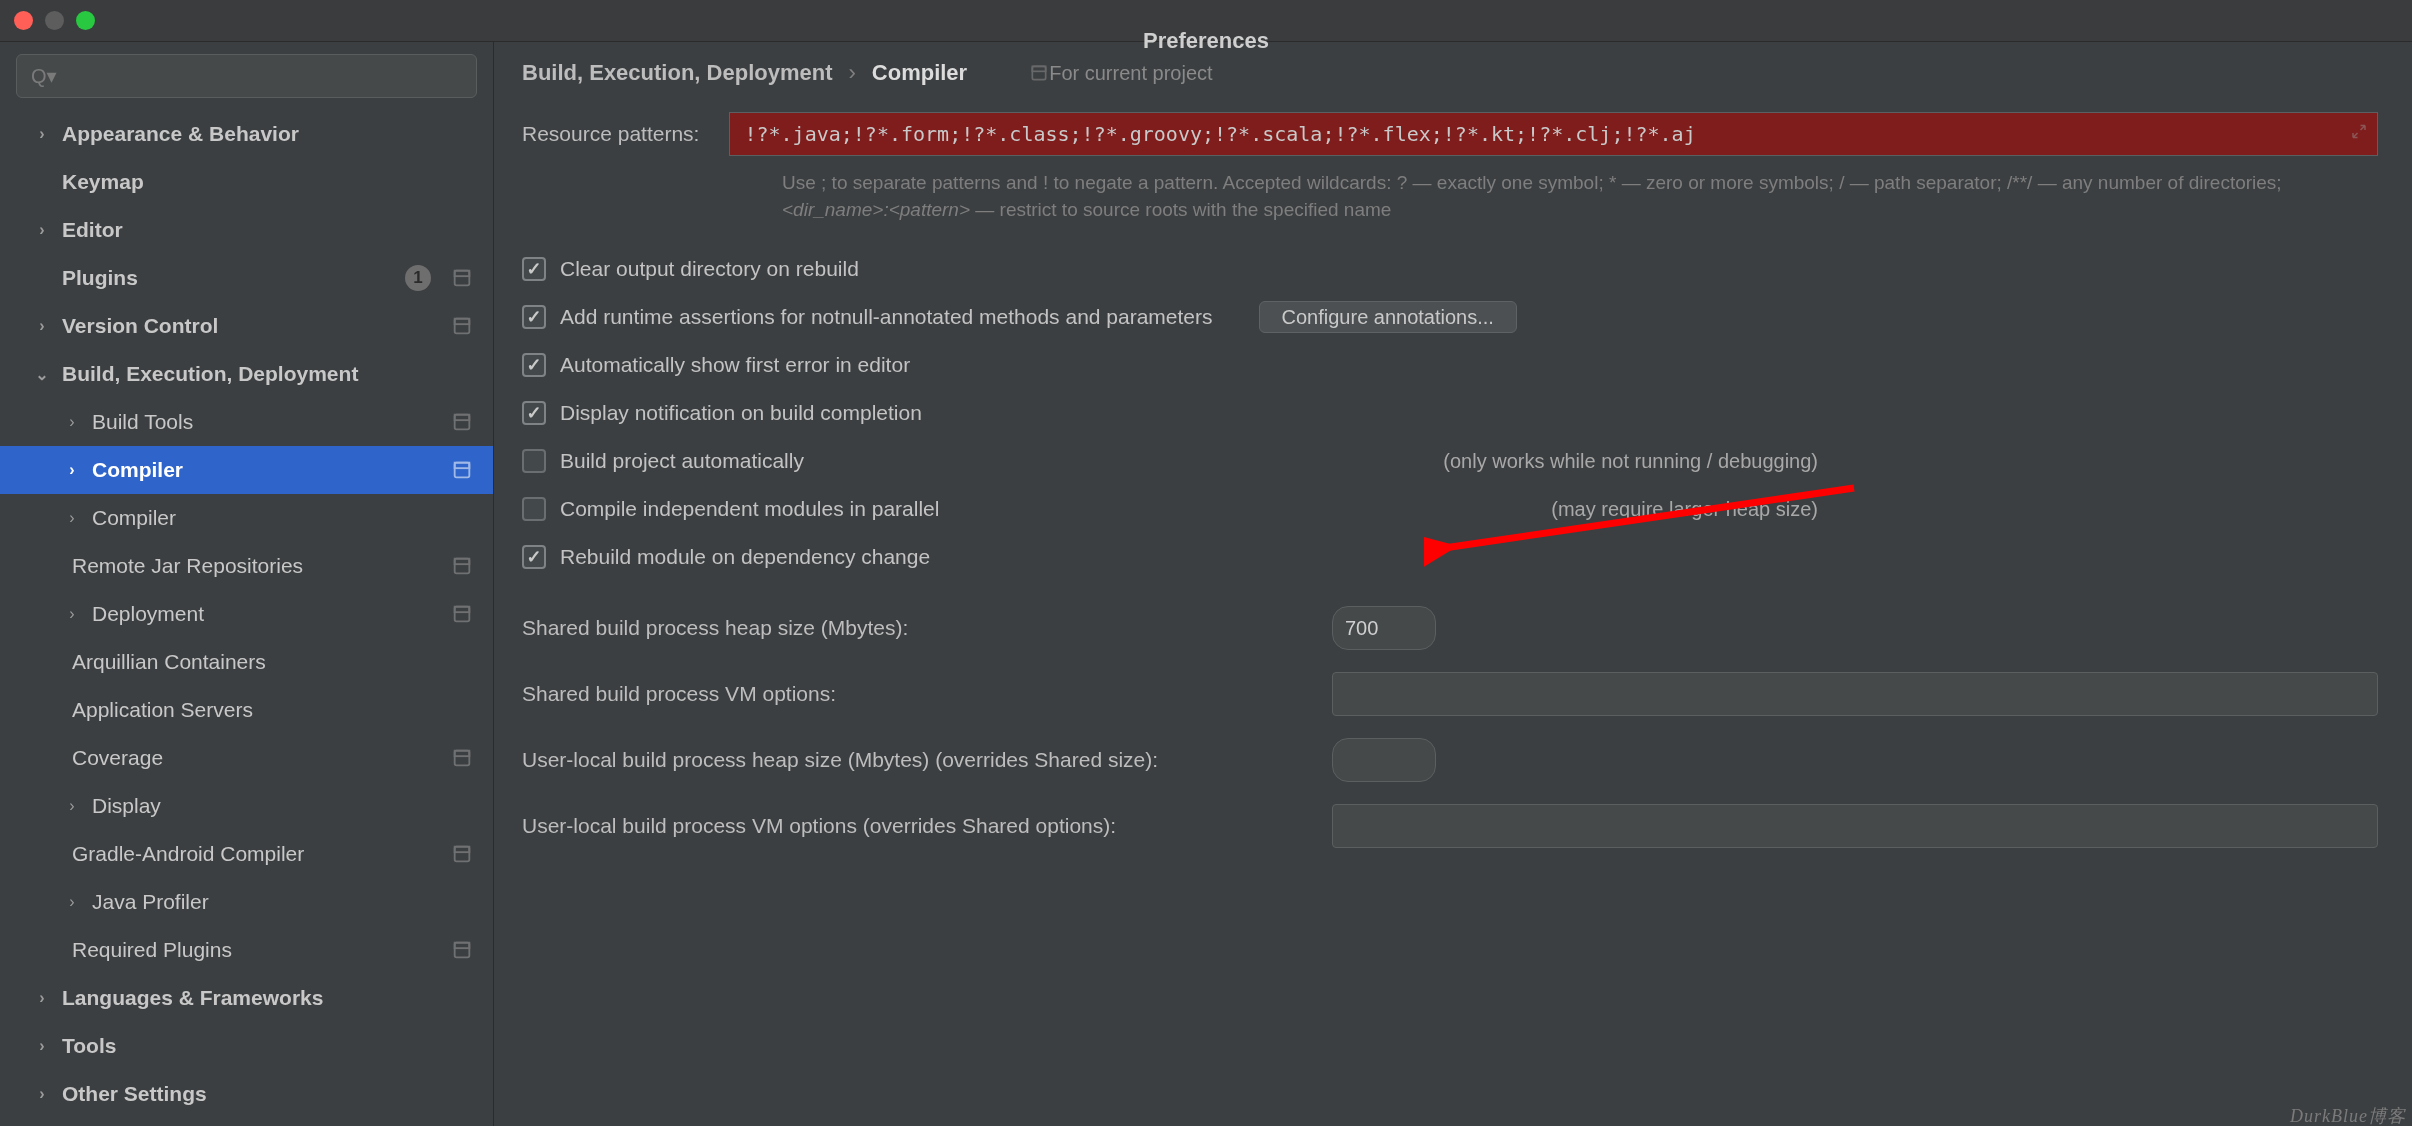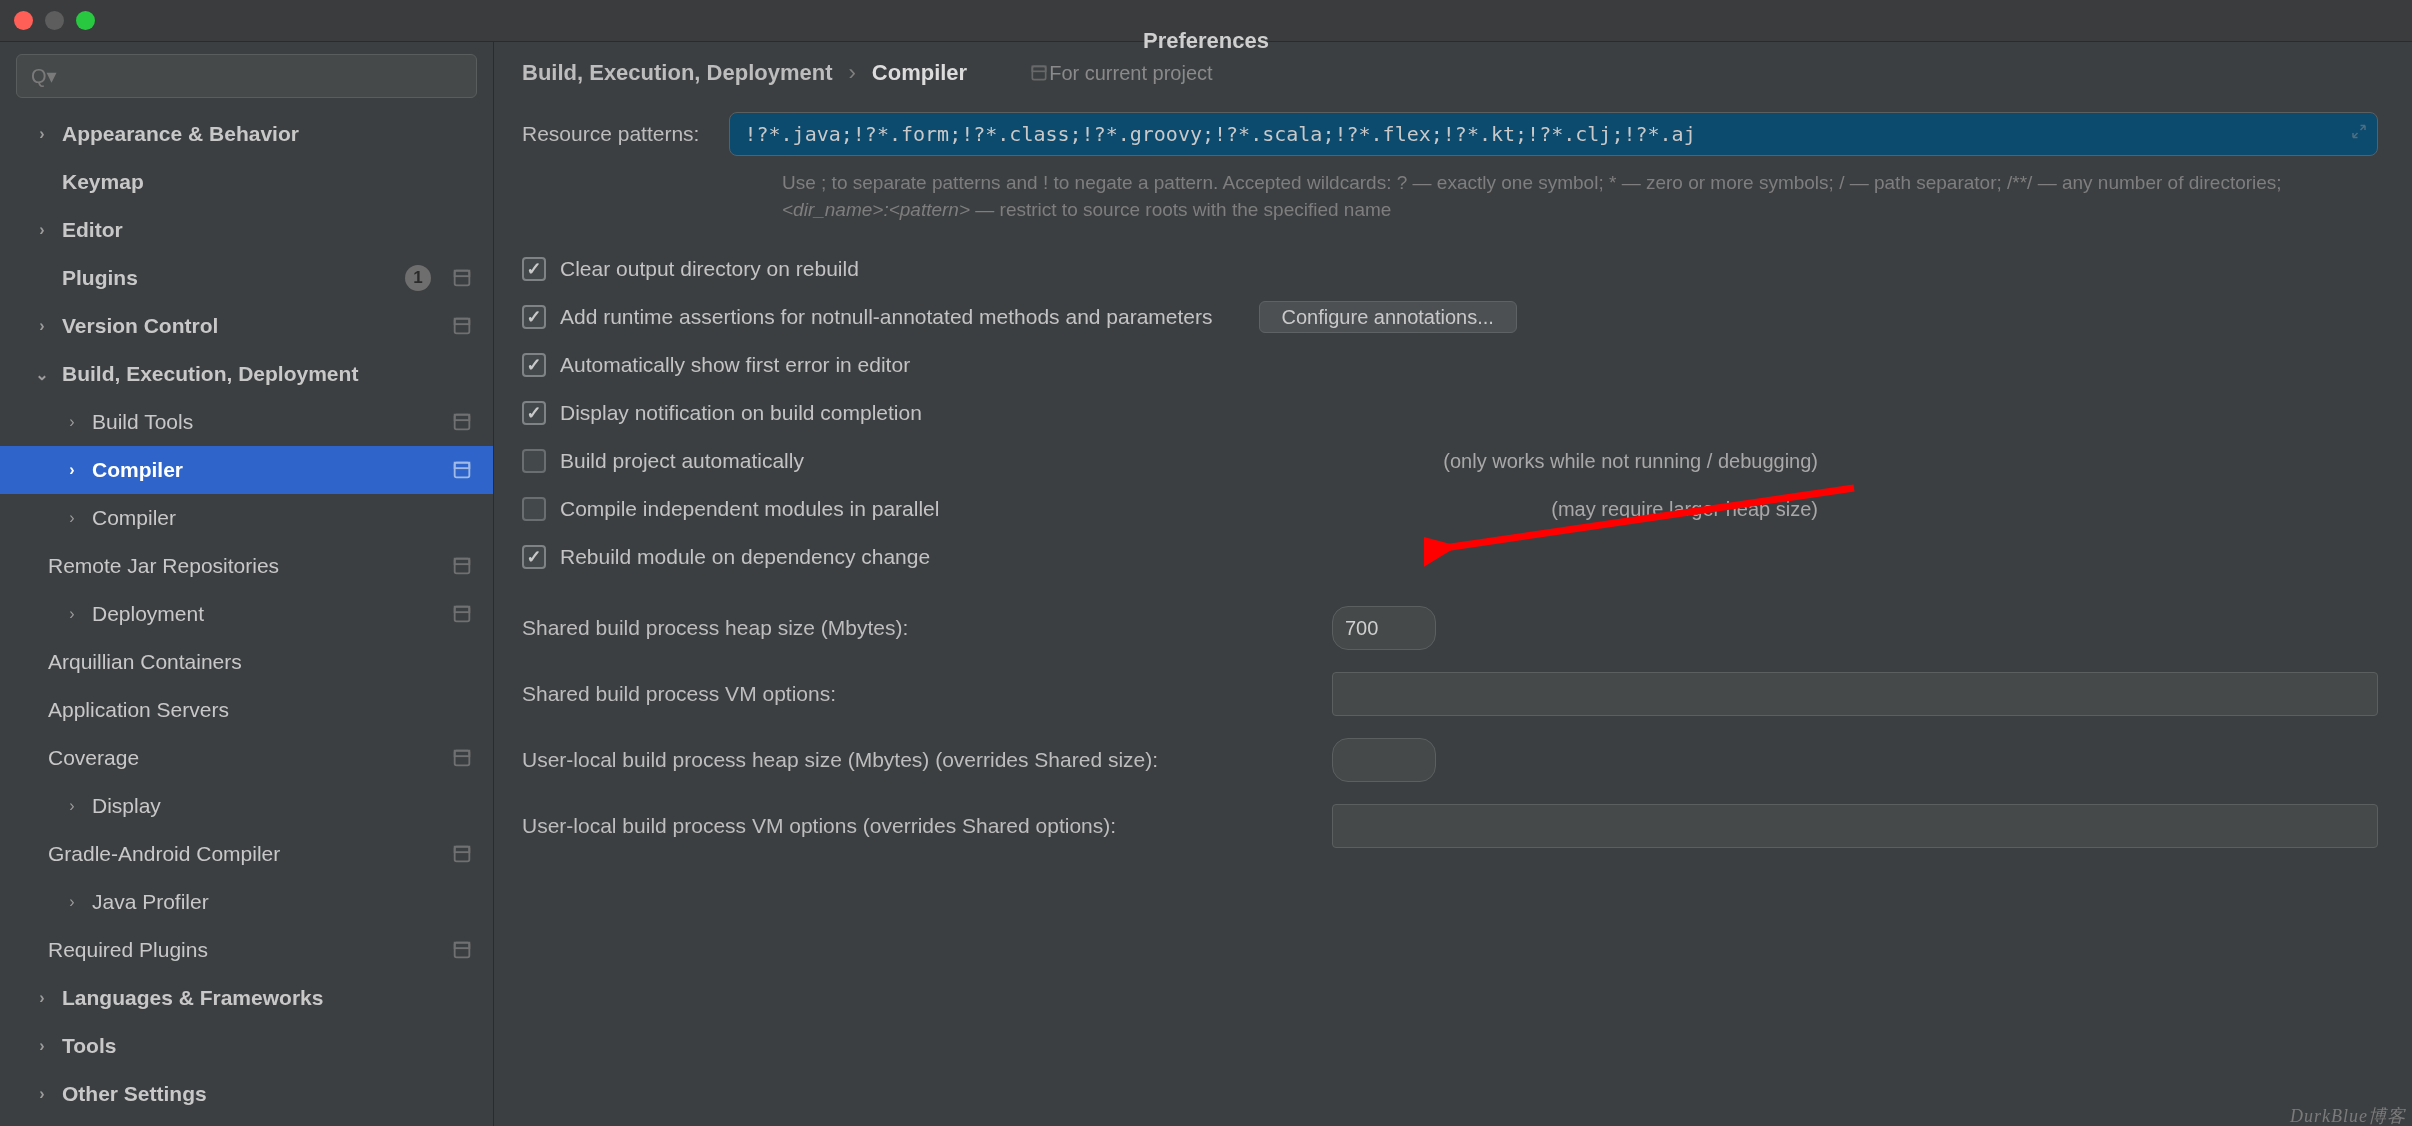--- a/index.html
+++ b/index.html
@@ -10,36 +10,36 @@
 .tl { width:19px; height:19px; border-radius:50%; }
 .tl.close{background:#ff5f57;} .tl.min{background:#5d5d5d;} .tl.max{background:#28c840;}
 .title { position:absolute; left:50%; transform:translateX(-50%); color:#cfcfcf; font-weight:600; font-size:22px;margin-top:40px; }
 .container { display:flex; height:calc(100% - 42px); }
 .sidebar { width:494px; background:#3c3f41; border-right:1px solid #2b2b2b; padding-top:12px; }
 .search-wrap { padding:0 16px 12px 16px; }
 .search { width:100%; height:44px; background:#45494a; border:1px solid #5a5d5e; border-radius:6px; color:#808080; font-size:20px; padding:0 14px; }
 .tree { overflow:auto; height:calc(100% - 60px); padding-bottom:10px; }
 .item { display:flex; align-items:center; height:48px; padding-left:32px; color:#c8c8c8; font-size:21px; cursor:pointer; position:relative; }
 .item.child { padding-left:62px; }
-.item.subchild { padding-left:48px; }
+.item.subchild { padding-left:48px;margin-left:24px; }
 .item.bold { font-weight:700; }
 .item.selected { background:#2f65ca; color:#ffffff; }
 .chev { width:20px; display:inline-flex; justify-content:center; margin-right:10px; color:#9c9c9c; font-size:16px; }
 .item.selected .chev{color:#fff;}
 .badge { position:absolute; right:62px; width:26px; height:26px; border-radius:50%; background:#6e6e6e; color:#2b2b2b; font-size:17px; display:flex; align-items:center; justify-content:center; font-weight:600; }
 .save-icon { position:absolute; right:20px; width:22px; height:22px; opacity:.55; }
 .save-icon svg{width:100%;height:100%;}
 .main { flex:1; padding:18px 34px 20px 28px; overflow:auto; position:relative; }
 .crumbs { display:flex; align-items:center; gap:16px; margin-bottom:26px; font-size:22px; }
 .crumb1{color:#bdbdbd;font-weight:700;} .csep{color:#808080;} .crumb2{color:#dcdcdc;font-weight:700;}
 .fcp { display:flex; align-items:center; gap:0; color:#8a8a8a; margin-left:46px; font-size:20px;}
 .fcp svg{width:20px;height:20px;opacity:.55;}
 .row { display:flex; align-items:center; margin-bottom:14px; }
 .label { color:#bdbdbd; font-size:21px; }
-.resource-input { flex:1; margin-left:30px; height:44px; background:#0c4a6e; border:1px solid #5c5f60; border-radius:8px; color:#c9c9c9; font-family:Menlo,Consolas,monospace; font-size:20px; padding:0 48px 0 14px; position:relative; }
+.resource-input { flex:1; margin-left:30px; height:44px; background:#7f1d1d; border:1px solid #5c5f60; border-radius:0; color:#c9c9c9; font-family:Menlo,Consolas,monospace; font-size:20px; padding:0 48px 0 14px; position:relative; }
 .hint { color:#7e7e7e; font-size:19px; line-height:1.4; margin-left:260px; margin-bottom:22px; }
 .hint em{font-style:italic;color:#7e7e7e;}
 .chk-row { display:flex; align-items:center; gap:14px; height:48px; }
 .chk { width:24px; height:24px; border:2px solid #6b6e70; border-radius:4px; background:#43494a; display:flex; align-items:center; justify-content:center; cursor:pointer; }
 .chk.checked { background:#43494a; border-color:#7f8385; }
 .chk.checked::after { content:"✓"; color:#c9c9c9; font-size:18px; font-weight:700; line-height:1; }
 .chk-label { color:#c3c3c3; font-size:21px; }
 .chk-note { color:#a8a8a8; font-size:20px; margin-left:auto; padding-right:560px;}
 .btn { height:32px; padding:0 22px; background:#4c5052; border:1px solid #5e6264; border-radius:6px; color:#c9c9c9; font-size:20px; cursor:pointer; margin-left:32px;}
 .field-row { display:flex; align-items:center; height:66px; }

